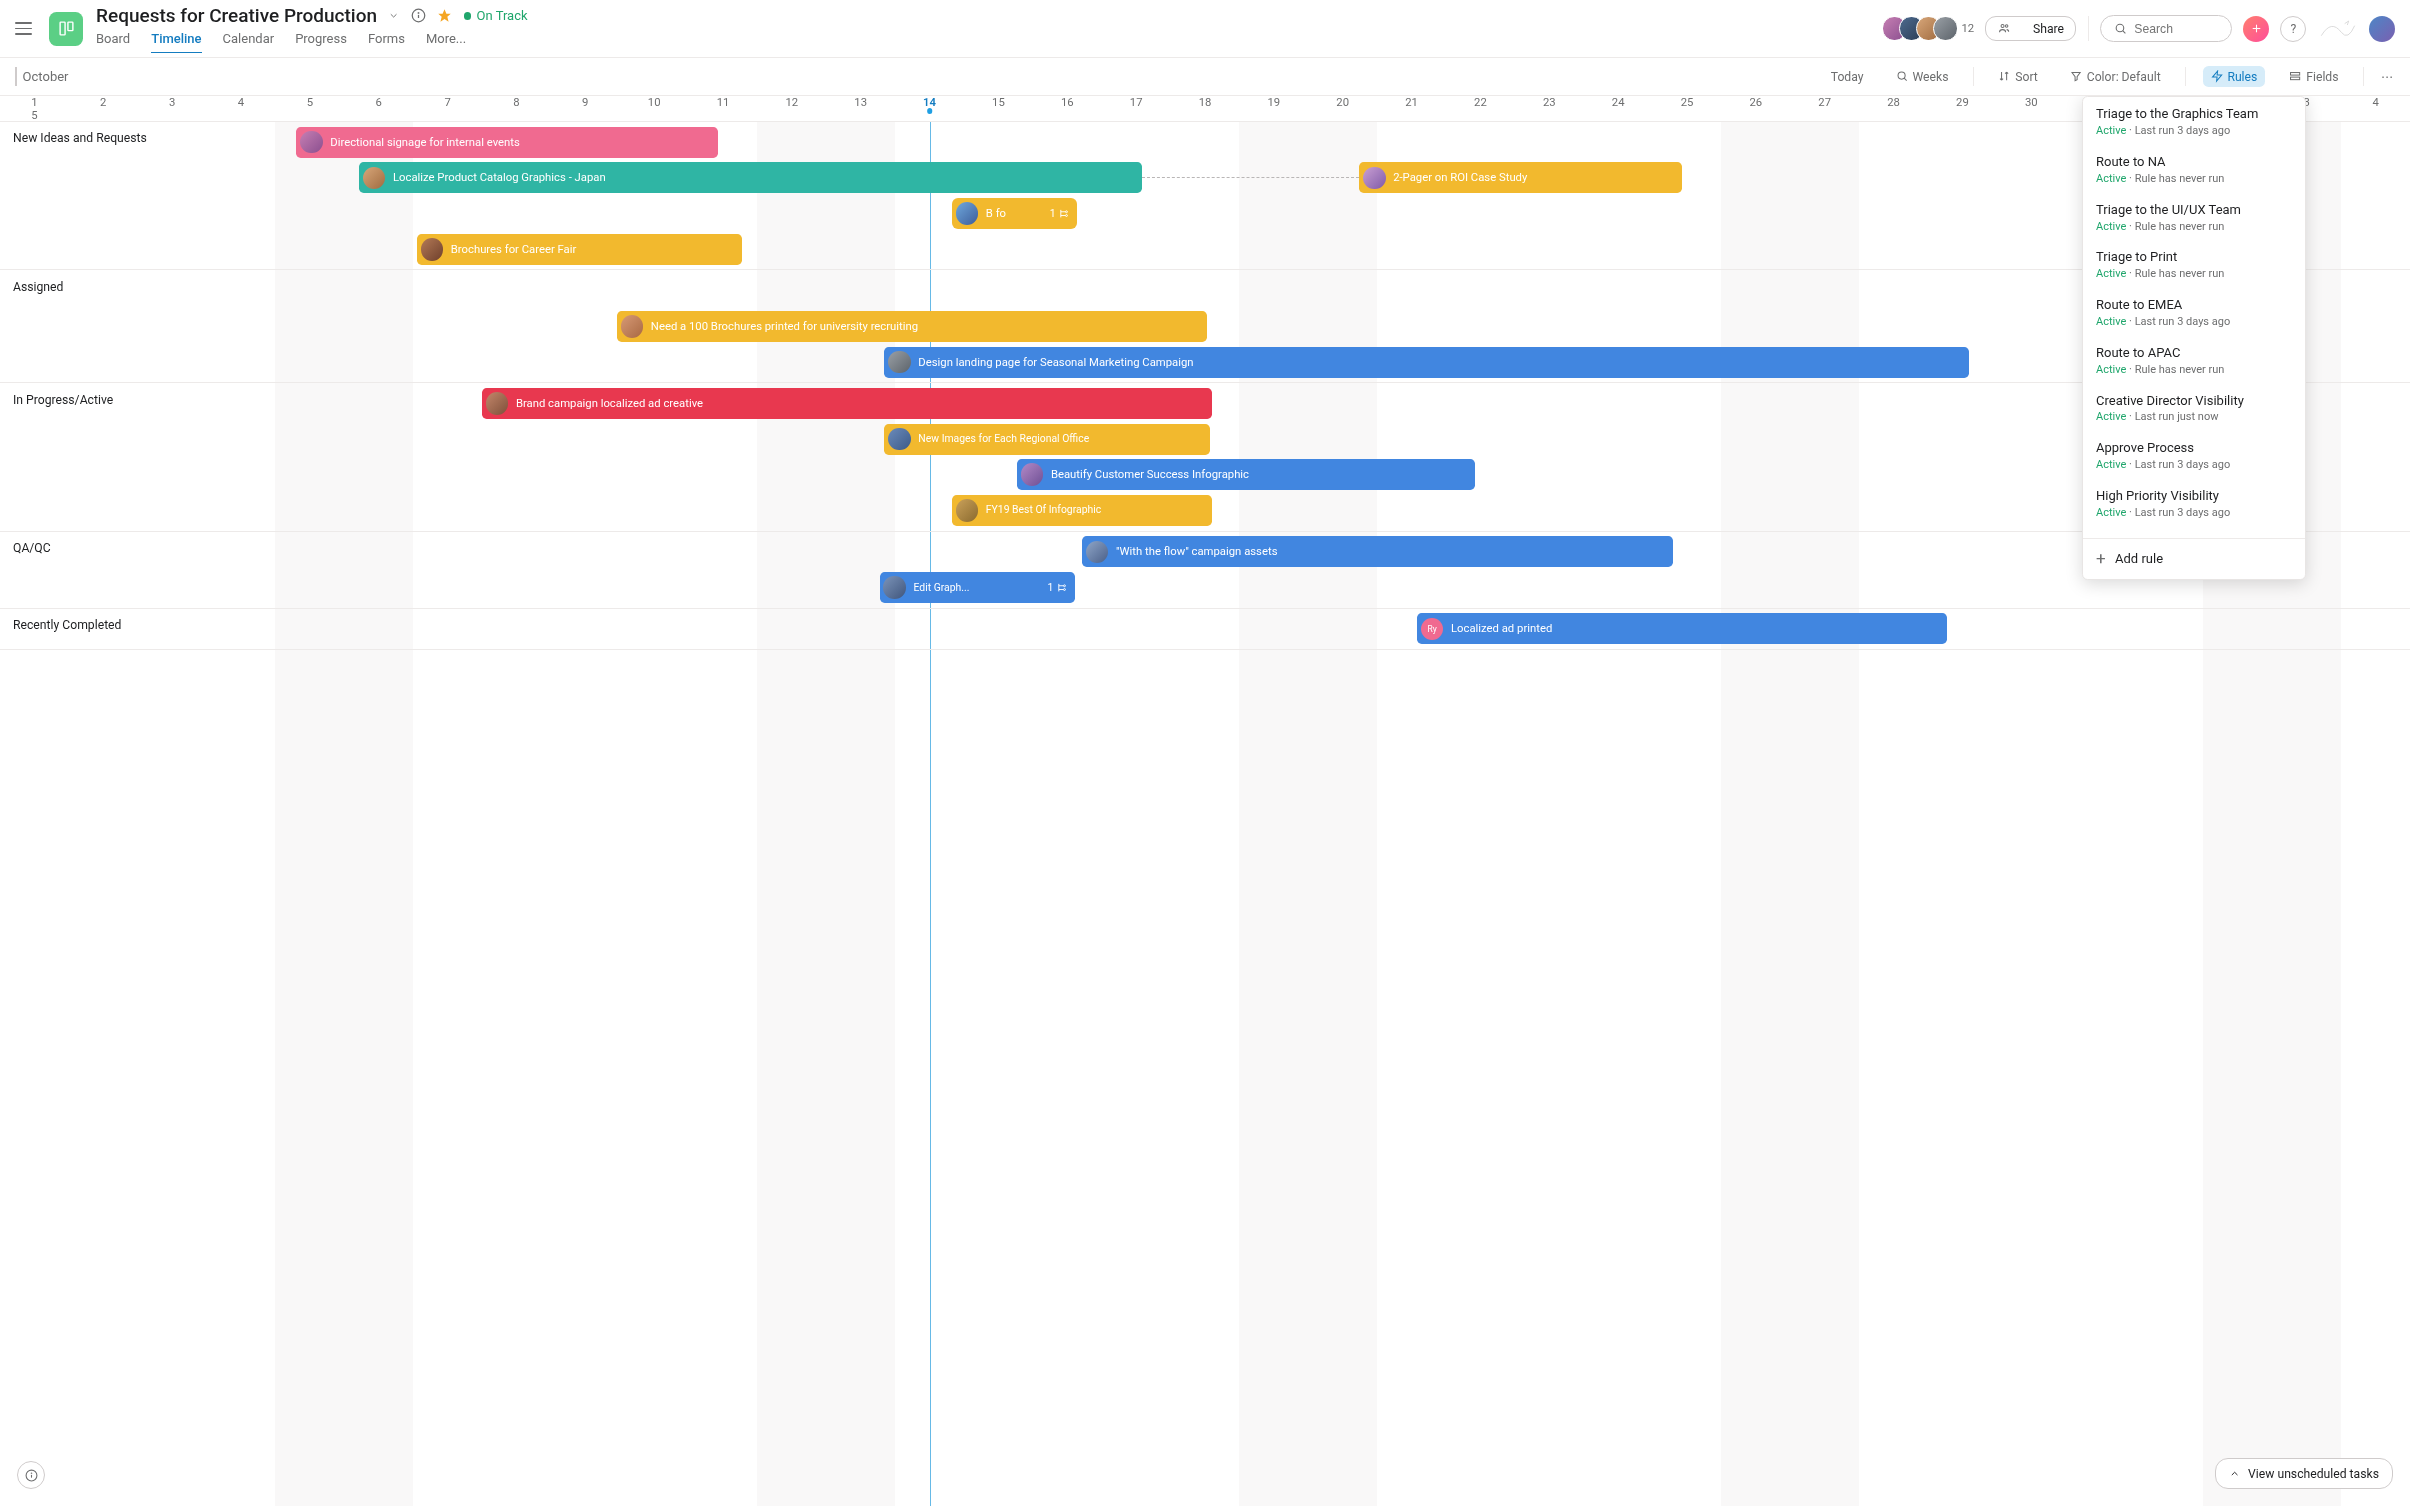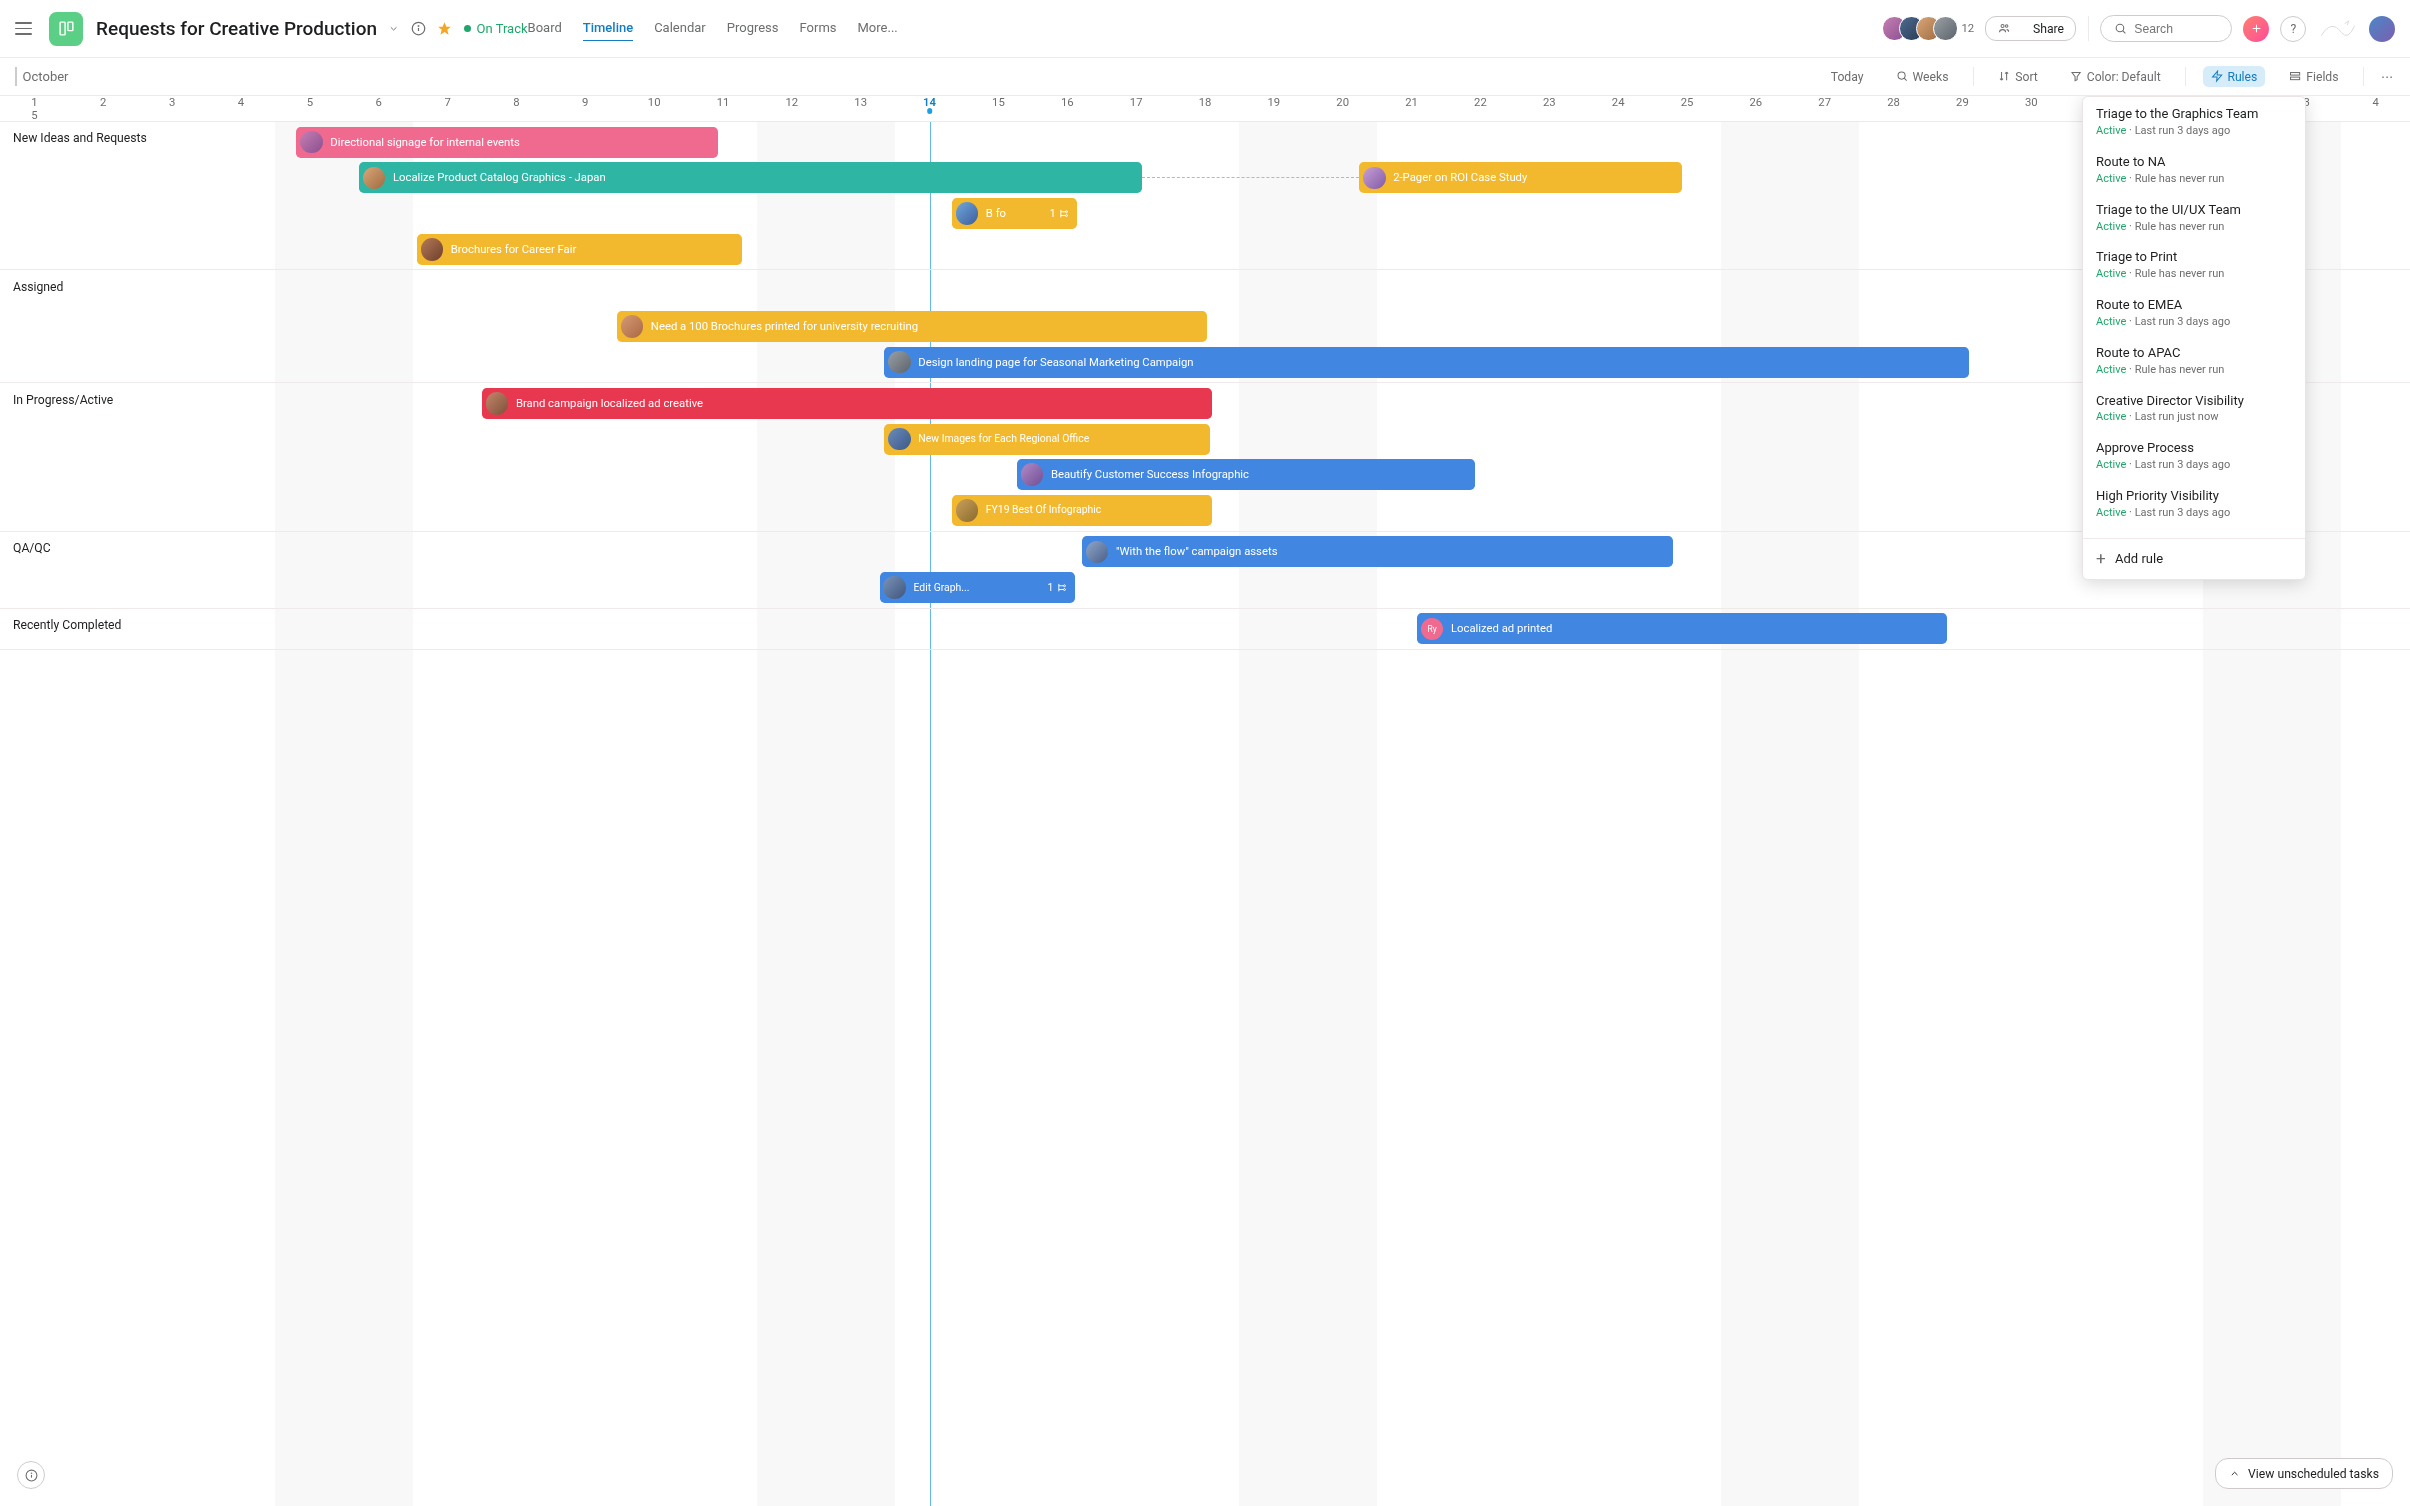--- a/index.html
+++ b/index.html
@@ -5,21 +5,21 @@
   * { box-sizing: border-box; margin: 0; padding: 0; }
   html, body { width: 100%; height: 100%; font-family: -apple-system, BlinkMacSystemFont, "Segoe UI", Roboto, sans-serif; color: #1e1f21; background:#fff; }
   body { font-size: 12.2px; overflow:hidden; }
 
   
   .topbar { display:flex; align-items:center; height:58px; padding:0 15px; border-bottom:0.9px solid #edeae9; }
   .hamburger { width:17px; height:13px; margin-right:17px; cursor:pointer; display:flex; flex-direction:column; justify-content:space-between; }
   .hamburger span { display:block; height:1.9px; background:#6d6e6f; border-radius:1.9px; }
   .proj-icon { width:34px; height:34px; border-radius:7.5px; background:#5bcf85; display:flex; align-items:center; justify-content:center; color:#fff; margin-right:13px;}
   .proj-icon svg { width:17px; height:17px; }
-  .proj-head { display:flex; flex-direction:row; }
+  .proj-head { display:flex; flex-direction:column; }
   .proj-title-row { display:flex; align-items:center; gap:11.3px; }
   .proj-title { font-size:19px; font-weight:500; }
   .caret-down { color:#6d6e6f; cursor:pointer;}
   .info-icon { color:#6d6e6f; cursor:pointer;}
   .star-icon { color:#f5a623; cursor:pointer;}
   .status-pill { display:flex; align-items:center; gap:5.6px; color:#20a66c; font-size:13px; cursor:pointer;}
   .status-dot { width:7.5px; height:7.5px; border-radius:50%; background:#20a66c;}
   .tabs { display:flex; gap:21px; margin-top:3.8px;}
   .tab { color:#6d6e6f; font-size:13px; padding-bottom:5.6px; cursor:pointer;}
   .tab.active { color:#147cc0; border-bottom:1.9px solid #147cc0; font-weight:500;}
@@ -282,21 +282,21 @@
               <div class="task-av" style="background: linear-gradient(135deg, rgb(216, 167, 122), rgb(160, 107, 63));"></div>
               <span>Localize Product Catalog Graphics - Japan</span>
             </div>
             <div class="link-line" style="left: 47.4%; width: 9%; top: 15px;"></div>
             <div class="task-bar c-yellow" style="left: 56.4%; width: 13.4%;">
               <div class="task-av" style="background: linear-gradient(135deg, rgb(202, 160, 211), rgb(127, 90, 168));"></div>
               <span>2-Pager on ROI Case Study</span>
             </div>
           </div>
           <div class="task-row">
-            <div class="task-bar c-yellow" style="left: 39.5%; width: 5.2%;">
+            <div class="task-bar c-yellow" style="left: 39.5%; width: 5.2%; border-radius: 6px;">
               <div class="task-av" style="background: linear-gradient(135deg, rgb(111, 168, 220), rgb(61, 93, 154));"></div>
               <span>B fo</span>
               <span class="subtask-badge">1 <svg width="11.3" height="11.3" viewBox="0 0 24 24" fill="none" stroke="#fff" stroke-width="2">
                   <path d="M6 4v16M6 8h10M6 16h10"></path>
                   <circle cx="18" cy="8" r="2"></circle>
                   <circle cx="18" cy="16" r="2"></circle>
                 </svg></span>
             </div>
           </div>
           <div class="task-row">

